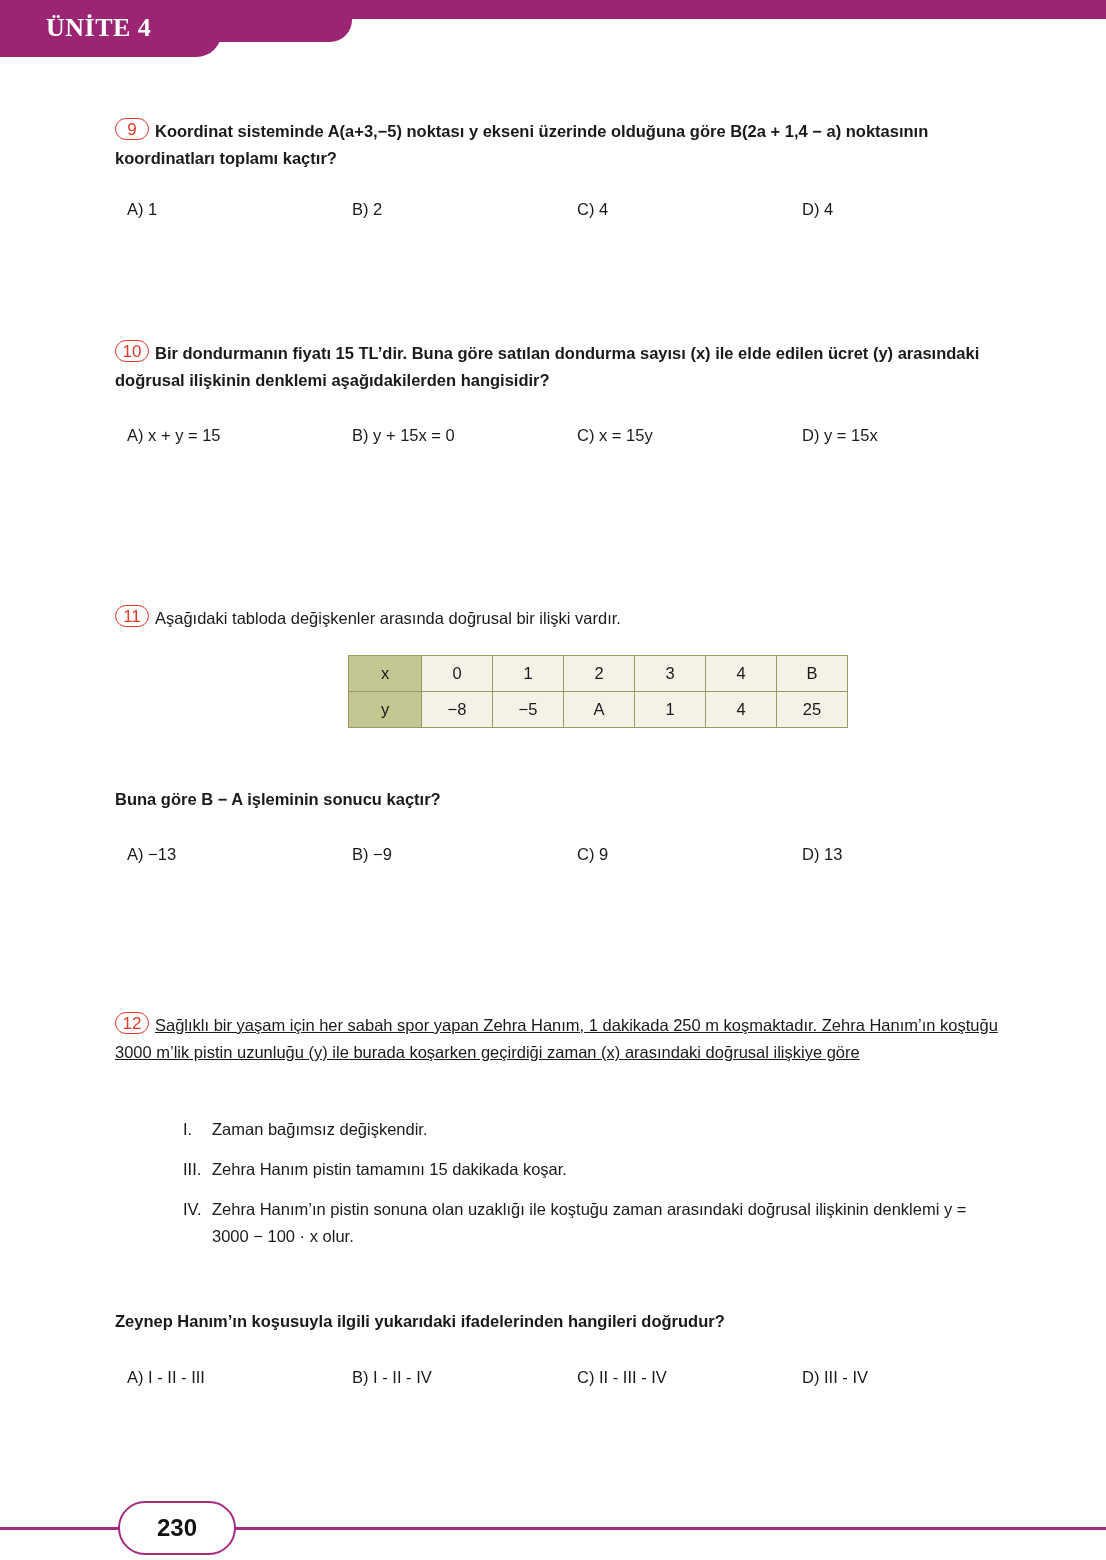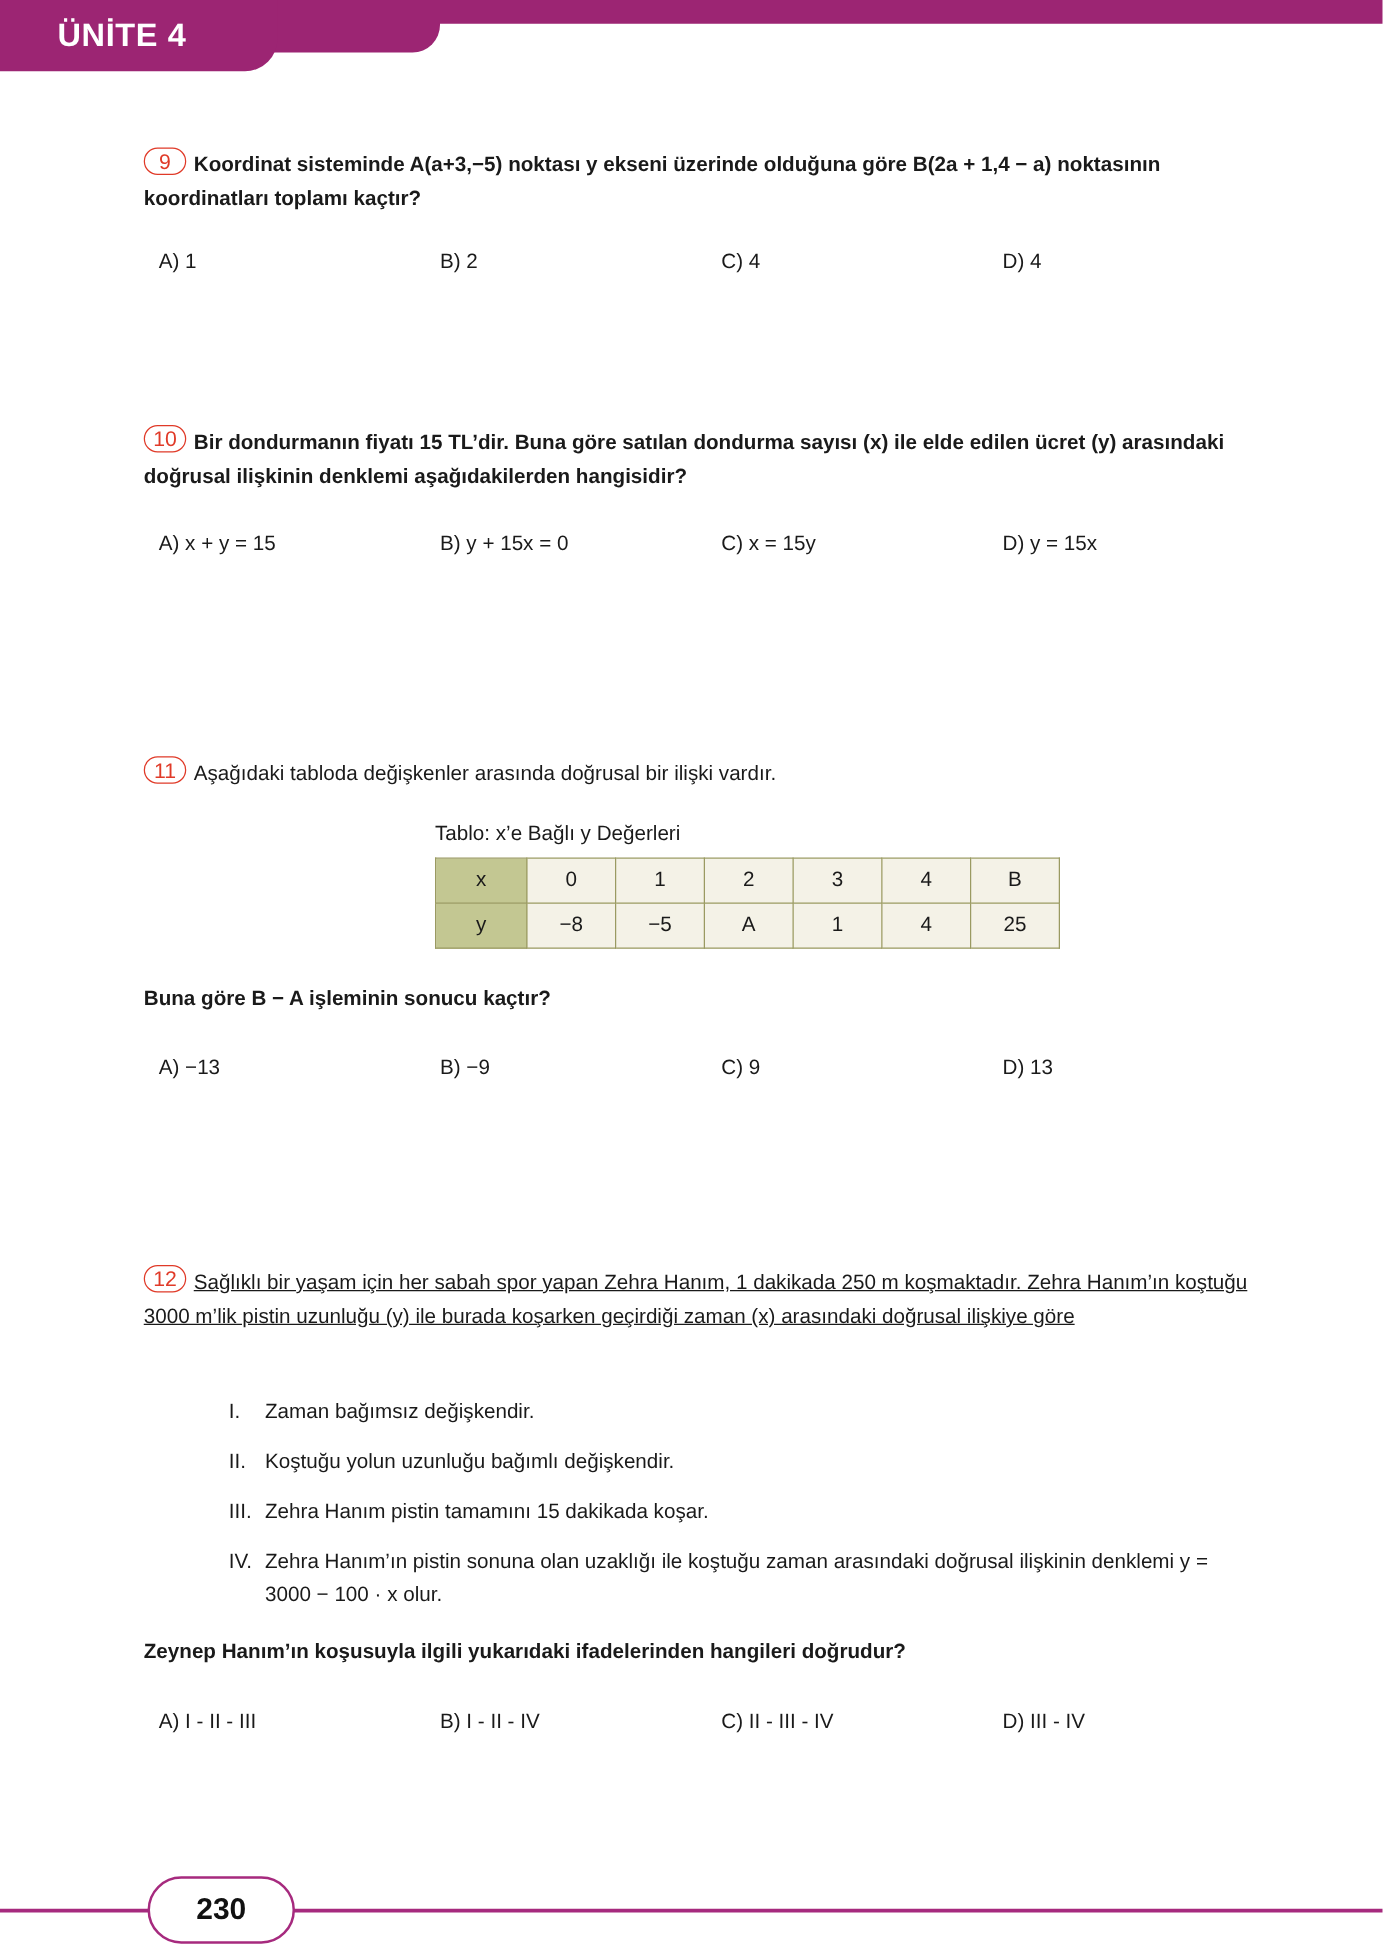--- a/index.html
+++ b/index.html
@@ -16,20 +16,21 @@
     overflow: hidden;
   }
 
   
   .header {
     position: absolute;
     top: 0;
     left: 0;
     width: 1106px;
     height: 70px;
+    font-family: Liberation Serif, serif;
   }
   .header-band {
     position: absolute;
     top: 0;
     left: 0;
     width: 1106px;
     height: 19px;
     background: #9c2573;
   }
   .header-step {
@@ -248,21 +249,20 @@
     <span class="opt">B) y + 15x = 0</span>
     <span class="opt">C) x = 15y</span>
     <span class="opt">D) y = 15x</span>
   </div>
 
   <div class="question" style="top:605px;">
     <span class="q-badge">11</span><span class="q-text">Aşağıdaki tabloda değişkenler arasında doğrusal bir ilişki vardır.</span>
   </div>
 
   <div class="table-wrap">
-    <div class="table-caption">Tablo: x’e Bağlı y Değerleri</div>
     <table class="data-table">
       <tbody>
         <tr>
           <td class="rowhead">x</td>
           <td>0</td>
           <td>1</td>
           <td>2</td>
           <td>3</td>
           <td>4</td>
           <td>B</td>
@@ -293,24 +293,20 @@
   <div class="question" style="top:1012px;text-decoration:underline;">
     <span class="q-badge">12</span><span class="q-text justify">Sağlıklı bir yaşam için her sabah spor yapan Zehra Hanım, 1 dakikada 250 m koşmaktadır. Zehra Hanım’ın koştuğu 3000 m’lik pistin uzunluğu (y) ile burada koşarken geçirdiği zaman (x) arasındaki doğrusal ilişkiye göre</span>
   </div>
 
   <div class="roman-list">
     <div class="roman-item">
       <span class="roman-num">I.</span>
       <span class="roman-body">Zaman bağımsız değişkendir.</span>
     </div>
     <div class="roman-item">
-      <span class="roman-num">II.</span>
-      <span class="roman-body">Koştuğu yolun uzunluğu bağımlı değişkendir.</span>
-    </div>
-    <div class="roman-item">
       <span class="roman-num">III.</span>
       <span class="roman-body">Zehra Hanım pistin tamamını 15 dakikada koşar.</span>
     </div>
     <div class="roman-item">
       <span class="roman-num">IV.</span>
       <span class="roman-body">Zehra Hanım’ın pistin sonuna olan uzaklığı ile koştuğu zaman arasındaki doğrusal ilişkinin denklemi y = 3000 − 100 · x olur.</span>
     </div>
   </div>
 
   <div class="question" style="top:1308px;">

